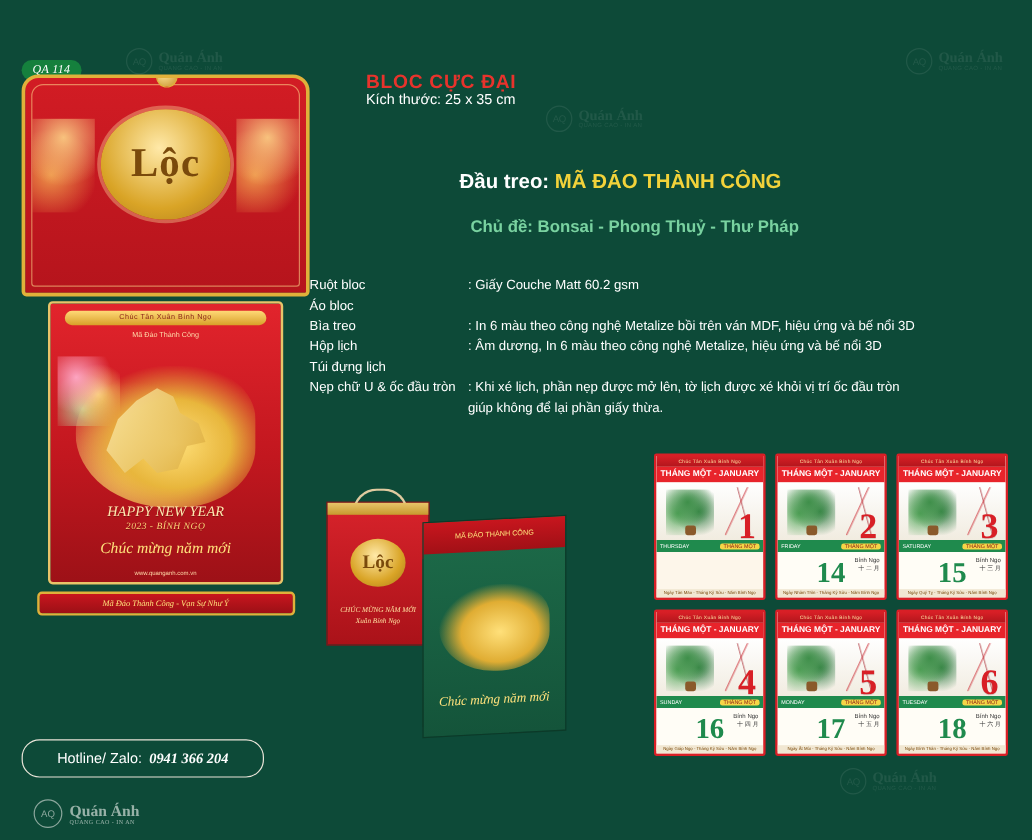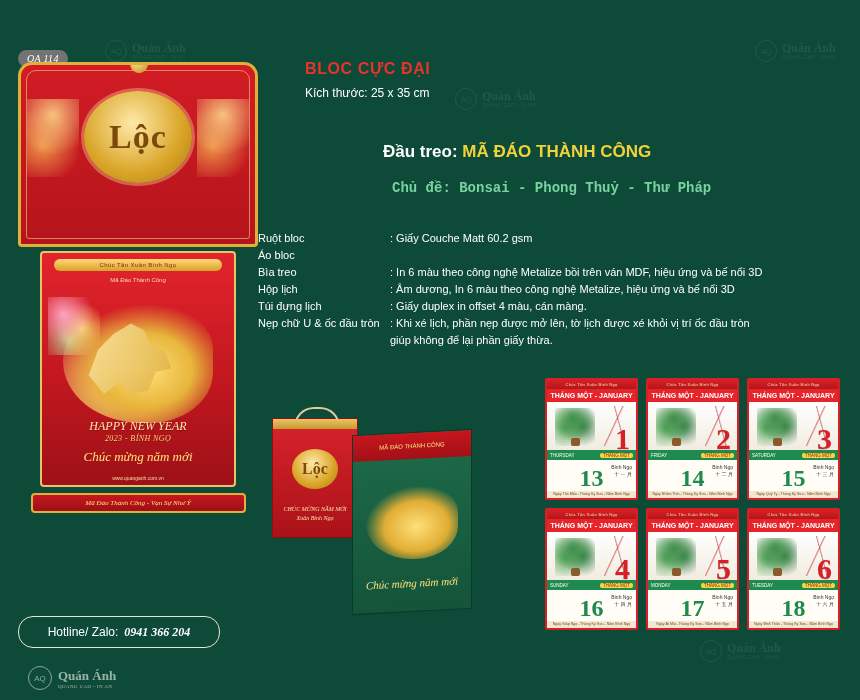--- a/index.html
+++ b/index.html
@@ -41,21 +41,21 @@
   }
   .wm .wm-txt { line-height: 1.05; }
   .wm .wm-txt b { font-size: 12px; font-weight: bold; display:block; font-family:"Liberation Serif", serif;}
   .wm .wm-txt i { font-size: 5px; font-style: normal; display:block; letter-spacing: .3px;}
 
   
   .code-badge {
     position: absolute;
     left: 18px;
     top: 50px;
-    background: #737373;
+    background: #15803d;
     color: #ffffff;
     font-size: 10px;
     padding: 3px 9px;
     border-radius: 9px;
     letter-spacing: .3px;
     font-family: "Liberation Serif", serif;
     font-style: italic;
   }
 
   
@@ -250,41 +250,40 @@
     left: 305px;
     top: 60px;
     color: #e8332c;
     font-size: 16px;
     font-weight: bold;
     letter-spacing: .6px;
   }
   .subtitle-size {
     position: absolute;
     left: 305px;
-    top: 86px;
+    top: 76px;
     color: #ffffff;
     font-size: 12px;
   }
   .hang-title {
     position: absolute;
     left: 383px;
     top: 142px;
     color: #f2d23a;
     font-size: 17px;
     font-weight: bold;
   }
   .hang-title .lead { color: #ffffff; font-weight: bold; }
   .theme-title {
     position: absolute;
     left: 392px;
     top: 180px;
     color: #79d2a0;
     font-size: 14px;
     font-weight: bold;
-    font-family: Liberation Mono, monospace;
   }
 
   .specs {
     position: absolute;
     left: 258px;
     top: 230px;
     width: 580px;
     color: #ffffff;
     font-size: 11px;
     line-height: 17px;
@@ -611,21 +610,20 @@
     <div class="spec-row">
       <div class="spec-label">Bìa treo</div>
       <div class="spec-value">: In 6 màu theo công nghệ Metalize bồi trên ván MDF, hiệu ứng và bế nổi 3D</div>
     </div>
     <div class="spec-row">
       <div class="spec-label">Hộp lịch</div>
       <div class="spec-value">: Âm dương, In 6 màu theo công nghệ Metalize, hiệu ứng và bế nổi 3D</div>
     </div>
     <div class="spec-row">
       <div class="spec-label">Túi đựng lịch</div>
-      <div class="spec-value">: Giấy duplex in offset 4 màu, cán màng.</div>
     </div>
     <div class="spec-row">
       <div class="spec-label">Nẹp chữ U &amp; ốc đầu tròn</div>
       <div class="spec-value">: Khi xé lịch, phần nẹp được mở lên, tờ lịch được xé khỏi vị trí ốc đầu tròn</div>
     </div>
     <div class="spec-note">giúp không để lại phần giấy thừa.</div>
   </div>
 
   <div class="bag">
     <div class="handle"></div>
@@ -655,27 +653,20 @@
         </div>
       <div class="t-art">
         <div class="bonsai"></div>
         <div class="calli"></div>
         <div class="t-bignum">1</div>
       </div>
       <div class="t-weekbar">
         <span>THURSDAY</span>
         <span class="lunar">THÁNG MỘT</span>
       </div>
-      <div class="t-day">
-        <span class="num c-green">13</span>
-        <span class="side">
-          <span>Bính Ngọ</span><br>
-          <span>十 一 月</span>
-        </span>
-      </div>
       <div class="t-foot">Ngày Tân Mão - Tháng Kỷ Sửu - Năm Bính Ngọ</div>
     </div>
 
     <div class="thumb">
       <div class="t-top">Chúc Tân Xuân Bính Ngọ</div>
       <div class="t-month">
           <span class="m-big">THÁNG MỘT - JANUARY</span>
         </div>
       <div class="t-art">
         <div class="bonsai"></div>

